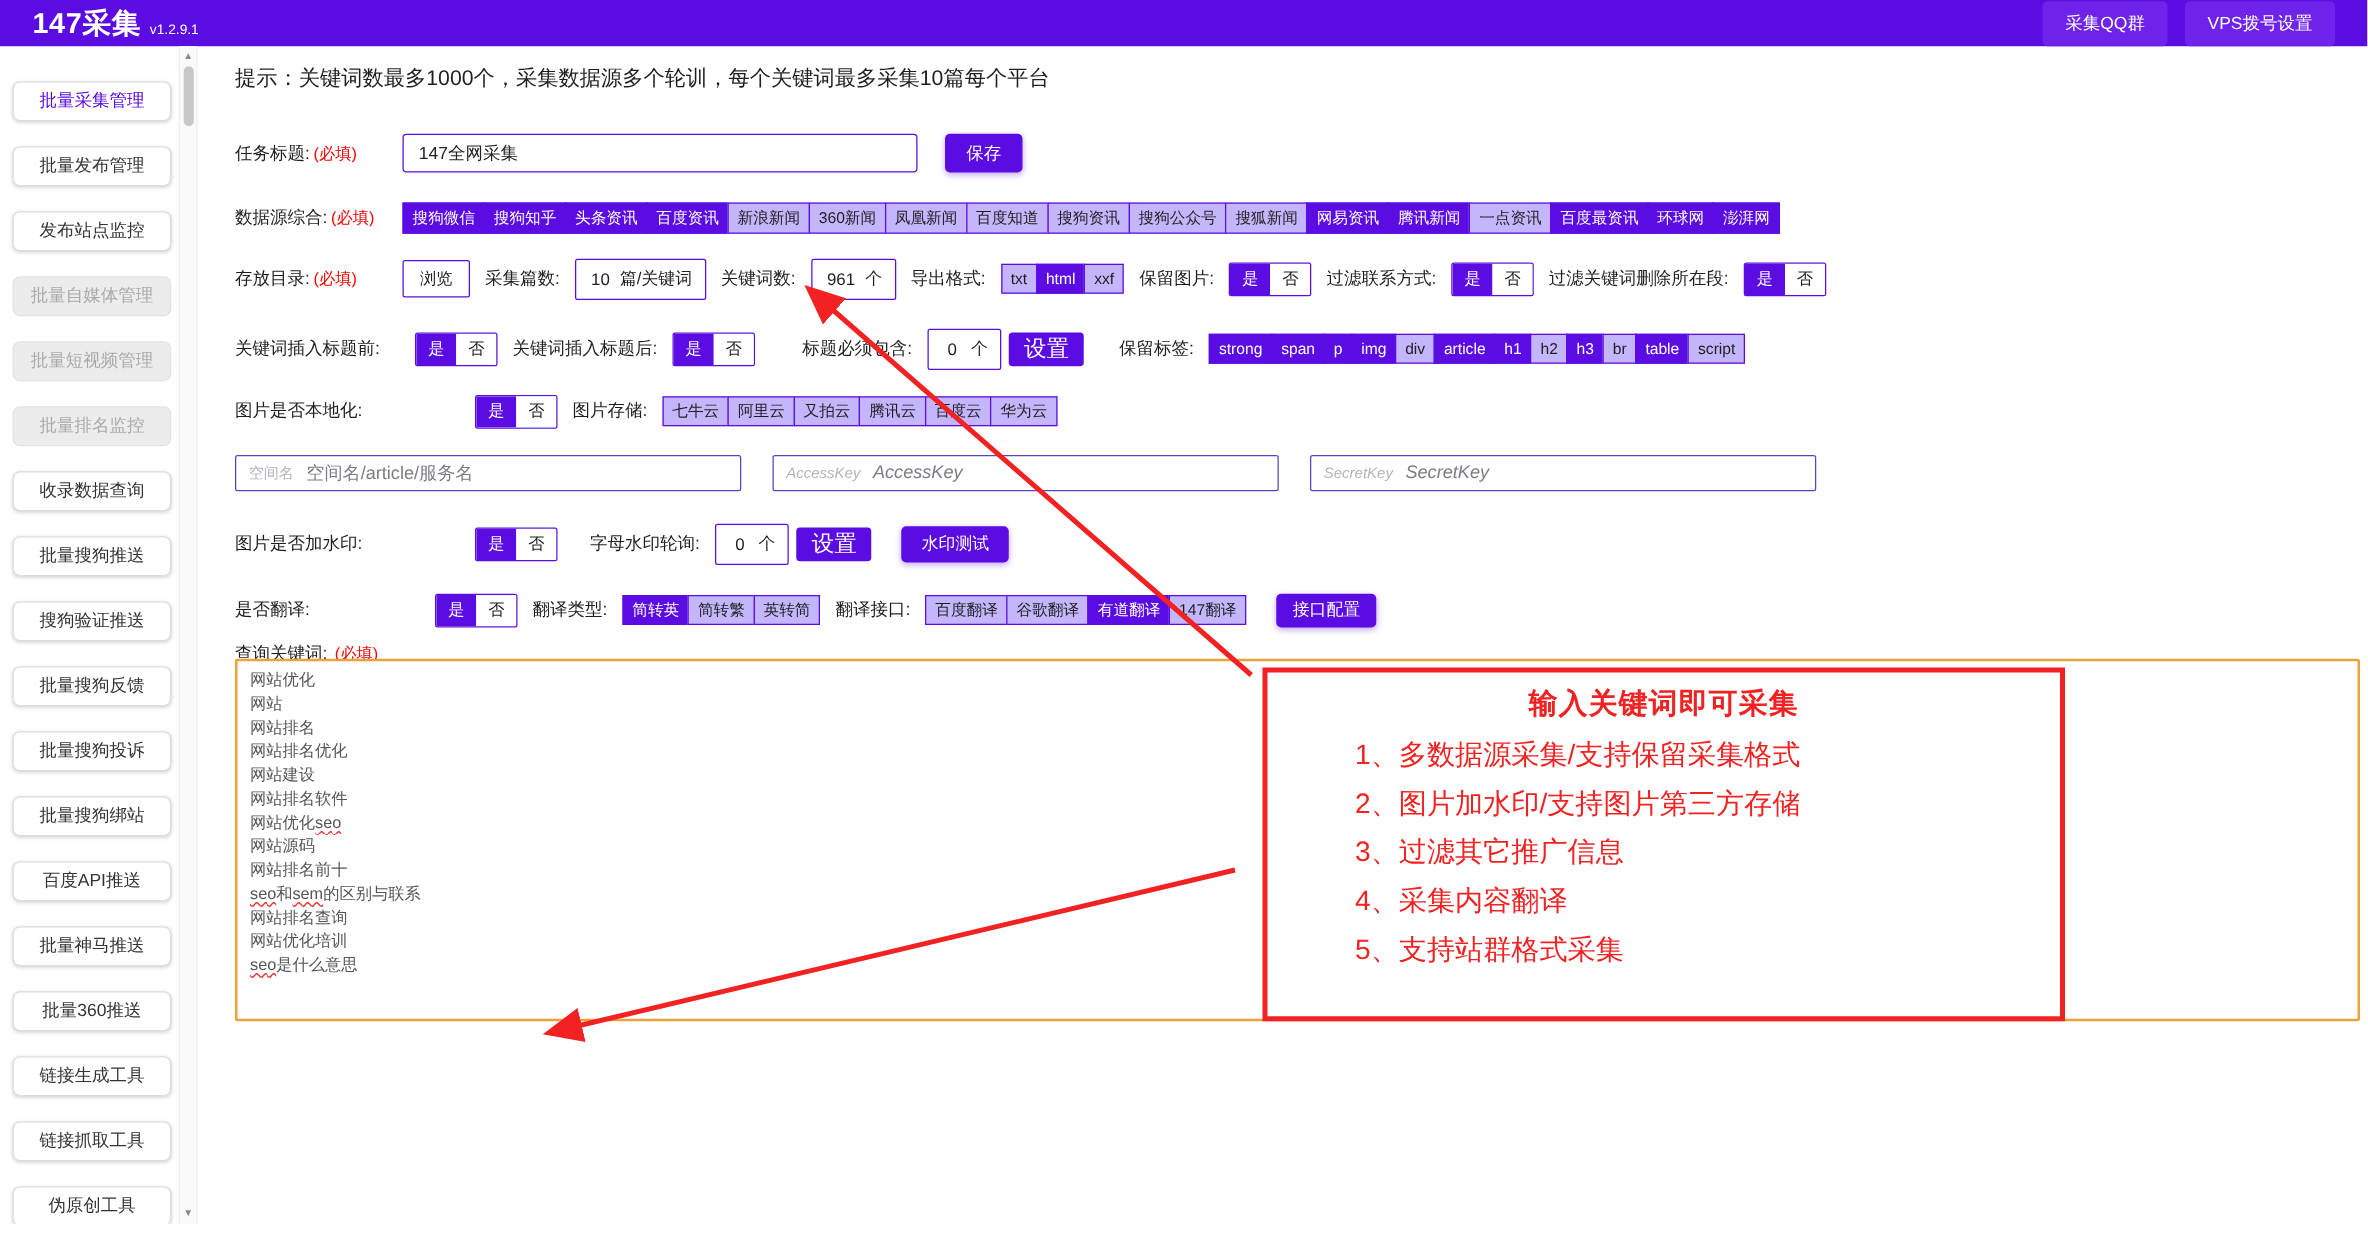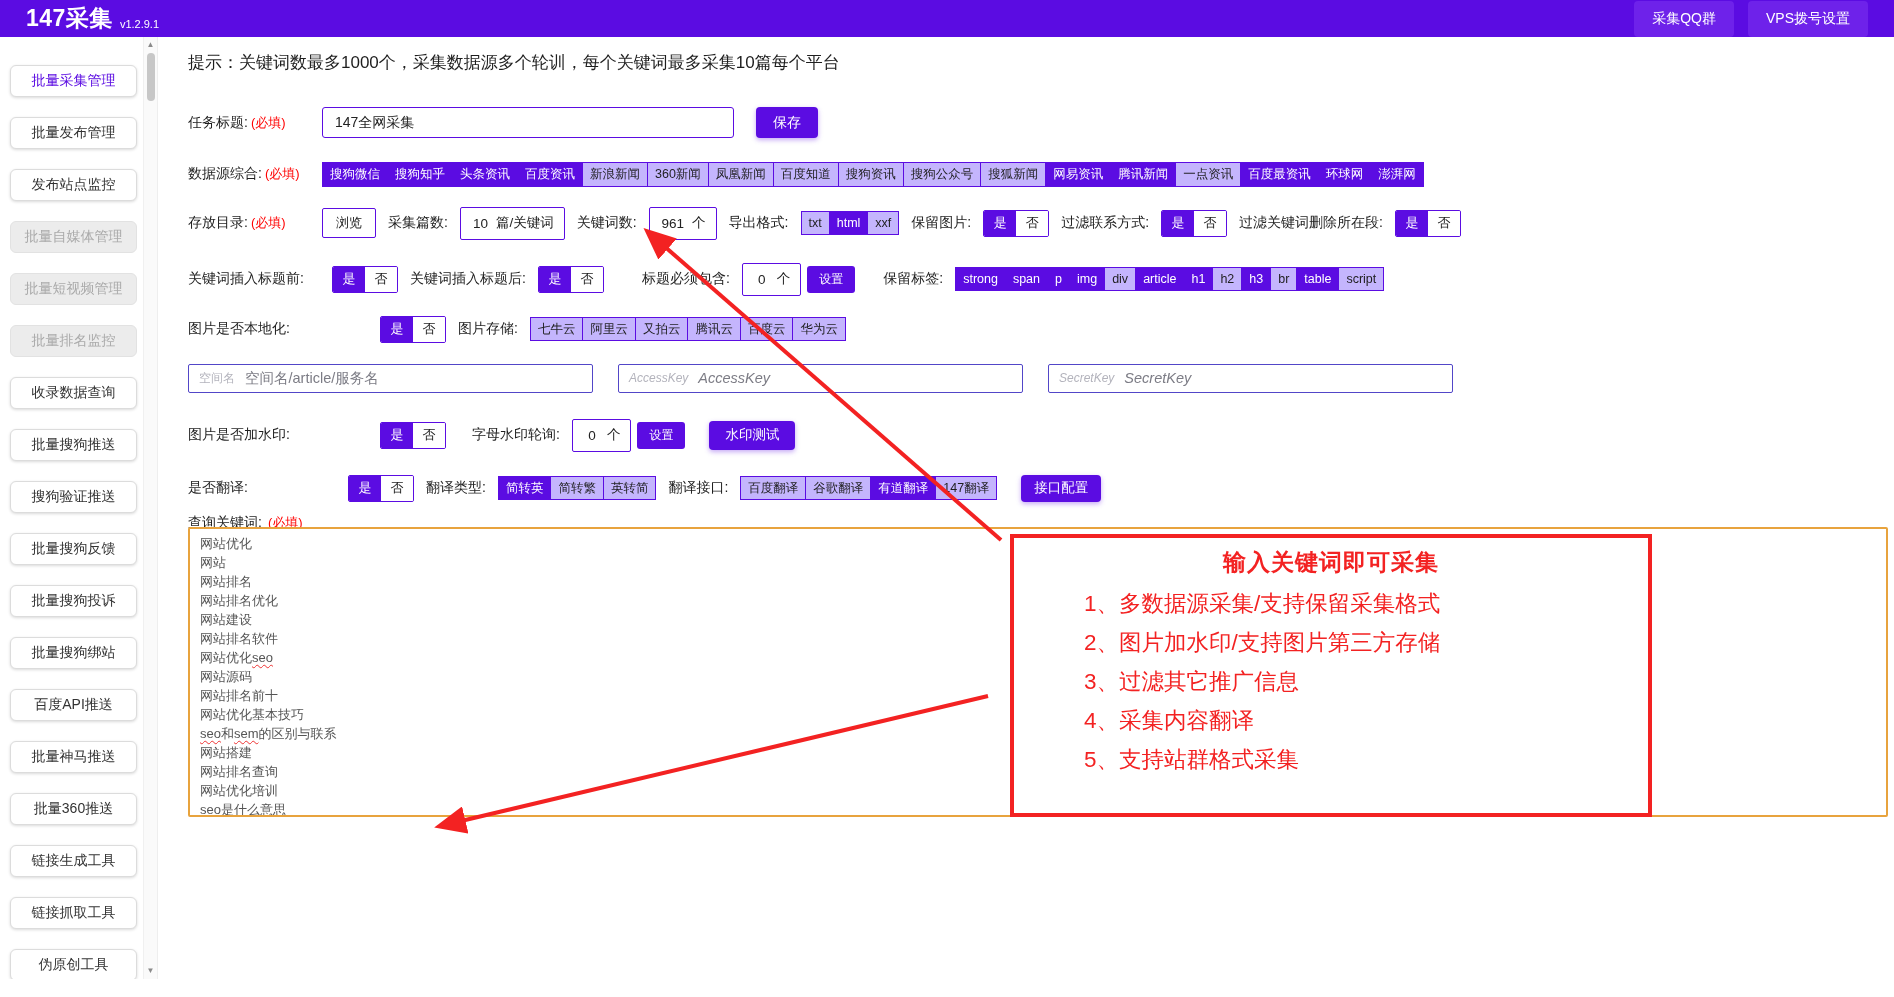--- a/index.html
+++ b/index.html
@@ -42,21 +42,21 @@
   .mb21{margin-bottom:21px;} .mb26{margin-bottom:26px;} .mb12{margin-bottom:12px;align-items:center;}
   .lbl{color:#1e1e1e;white-space:nowrap;}
   .req{color:#f00;font-style:normal;margin-left:3px;font-size:13px;}
   .lblw{width:122px;flex:0 0 122px;display:flex;align-items:center;gap:0;}
 
   .ti-input{width:412px;height:31px;border:1.5px solid var(--primary);border-radius:3px;display:flex;align-items:center;
     padding-left:12px;background:#fff;color:#222;cursor:text;}
   .btn{background:var(--primary);color:#fff;border-radius:4px;display:inline-flex;align-items:center;justify-content:center;
     cursor:pointer;white-space:nowrap;box-shadow:0 2px 5px rgba(91,12,226,.35);}
   .btn.save{width:62px;height:31px;margin-left:10px;font-size:14px;}
-  .btn.small{height:27px;padding:0 12px;font-size:12px;box-shadow:none;border-radius:3px;}
+  .btn.small{height:27px;padding:0 12px;font-size:18px;box-shadow:none;border-radius:3px;}
   .btn.test{height:29px;padding:0 16px;font-size:13.5px;margin-left:12px;}
   .btn.cfg{height:27px;padding:0 13px;font-size:13.5px;margin-left:12px;}
 
   .tagbar{display:flex;flex-wrap:nowrap;}
   .tagbar .tag{border:1px solid var(--primary);background:#c4b5fd;color:#1e1e1e;font-size:12.5px;padding:5px 7px;
     margin-left:-1px;white-space:nowrap;cursor:pointer;line-height:1;}
   .tagbar .tag:first-child{margin-left:0;}
   .tagbar .tag.sel{background:var(--primary);color:#fff;}
 
   .browse{border:1.5px solid var(--primary);background:#fff;color:#222;font-size:13px;padding:5px 13px;border-radius:2px;cursor:pointer;}
@@ -323,23 +323,21 @@
     <div class="kwarea" id="kw-list">
         <div class="kwline">网站优化</div>
         <div class="kwline">网站</div>
         <div class="kwline">网站排名</div>
         <div class="kwline">网站排名优化</div>
         <div class="kwline">网站建设</div>
         <div class="kwline">网站排名软件</div>
         <div class="kwline">网站优化<span class="misspell">seo</span></div>
         <div class="kwline">网站源码</div>
         <div class="kwline">网站排名前十</div>
-        <div class="kwline">网站优化基本技巧</div>
         <div class="kwline"><span class="misspell">seo</span>和<span class="misspell">sem</span>的区别与联系</div>
-        <div class="kwline">网站搭建</div>
         <div class="kwline">网站排名查询</div>
         <div class="kwline">网站优化培训</div>
         <div class="kwline"><span class="misspell">seo</span>是什么意思</div>
       </div>
 
     <div class="redbox">
       <div class="redbox-title">输入关键词即可采集</div>
       <div class="redbox-items" id="anno-items">
           <div class="redbox-item">1、多数据源采集/支持保留采集格式</div>
           <div class="redbox-item">2、图片加水印/支持图片第三方存储</div>

